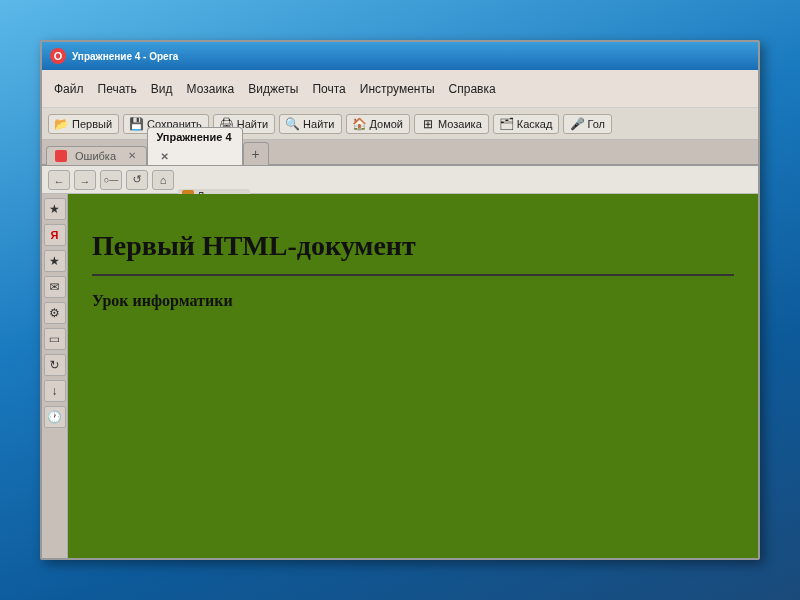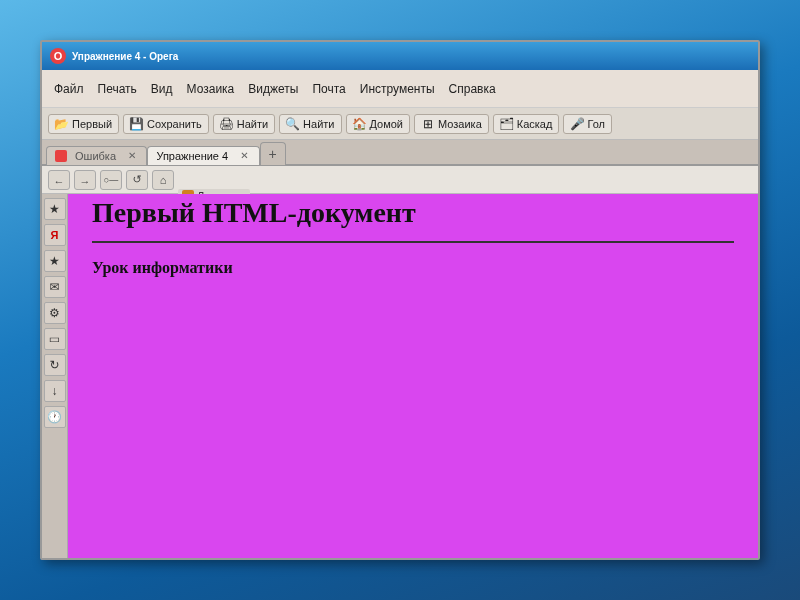--- a/index.html
+++ b/index.html
@@ -122,21 +122,22 @@
       position: relative;
       top: 1px;
     }
     .tab.inactive {
       background: #d0c8c0;
       color: #555;
     }
     .tab.active {
       background: #f0ede8;
       color: #111;
-      font-weight: normal;
+      font-weight: bold;
+      flex-direction: column;
     }
     .tab-close {
       font-size: 10px;
       color: #666;
       cursor: pointer;
       margin-left: 4px;
     }
     .tab-icon {
       width: 12px;
       height: 12px;
@@ -230,22 +231,22 @@
       align-items: center;
       justify-content: center;
       cursor: pointer;
       font-size: 12px;
       color: #333;
     }
 
     
     .page-content {
       flex: 1;
-      background: #d946ef;
-      padding: 3px 24px;
+      background: #4d7c0f;
+      padding: 36px 24px;
       overflow-y: auto;
     }
     .page-h1 {
       font-size: 28px;
       font-weight: bold;
       color: #111;
       font-family: 'Times New Roman', Times, serif;
       margin-bottom: 12px;
     }
     .page-hr {

